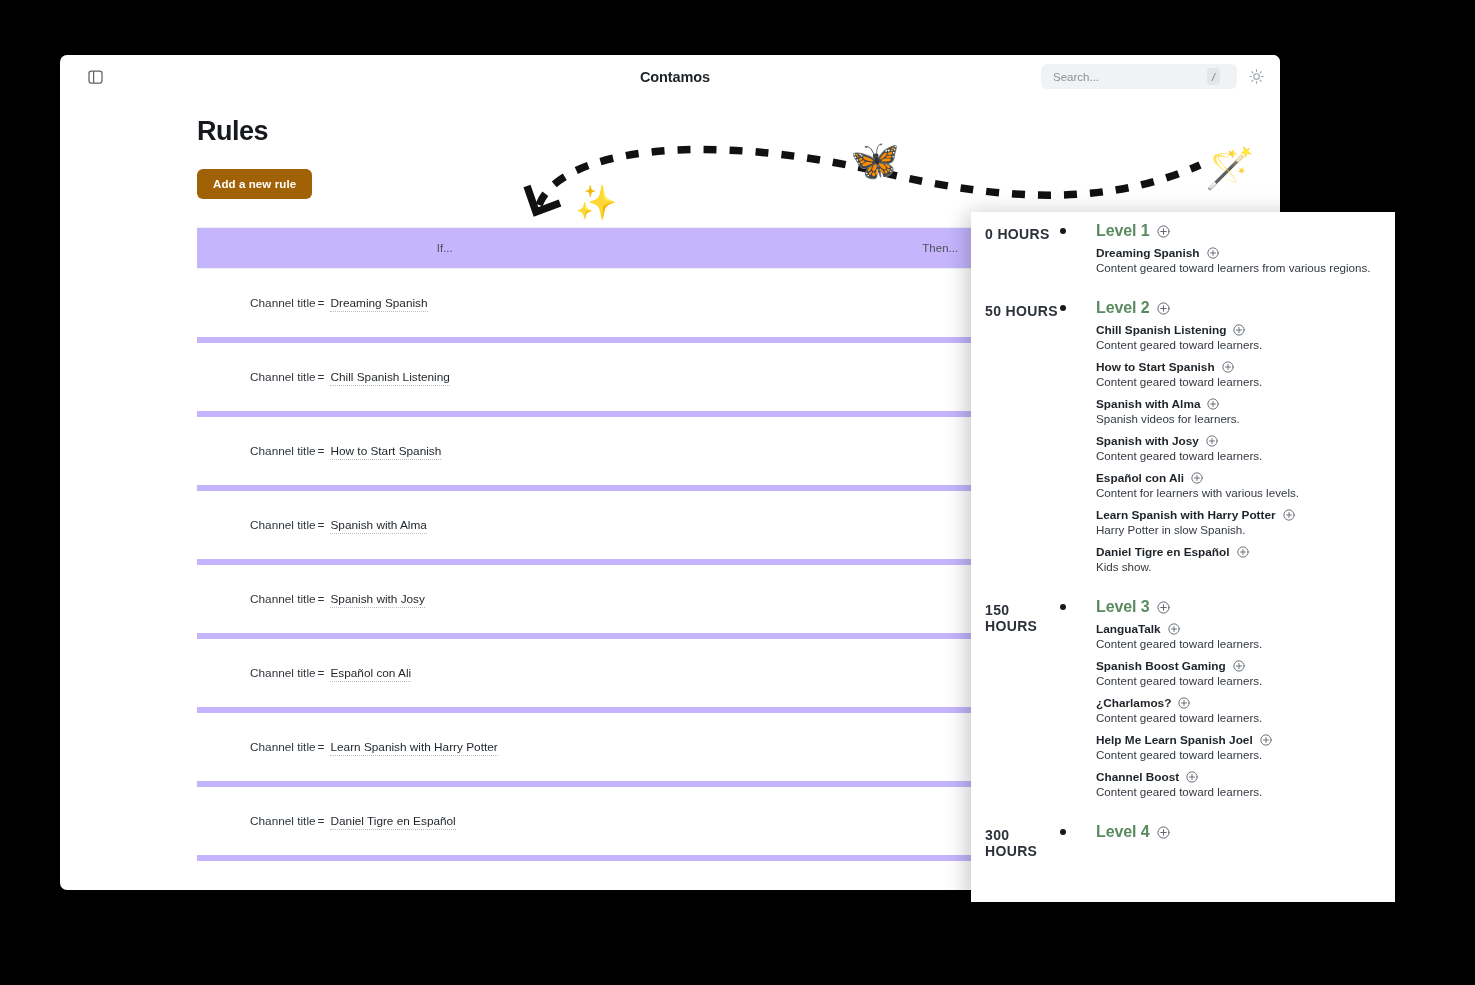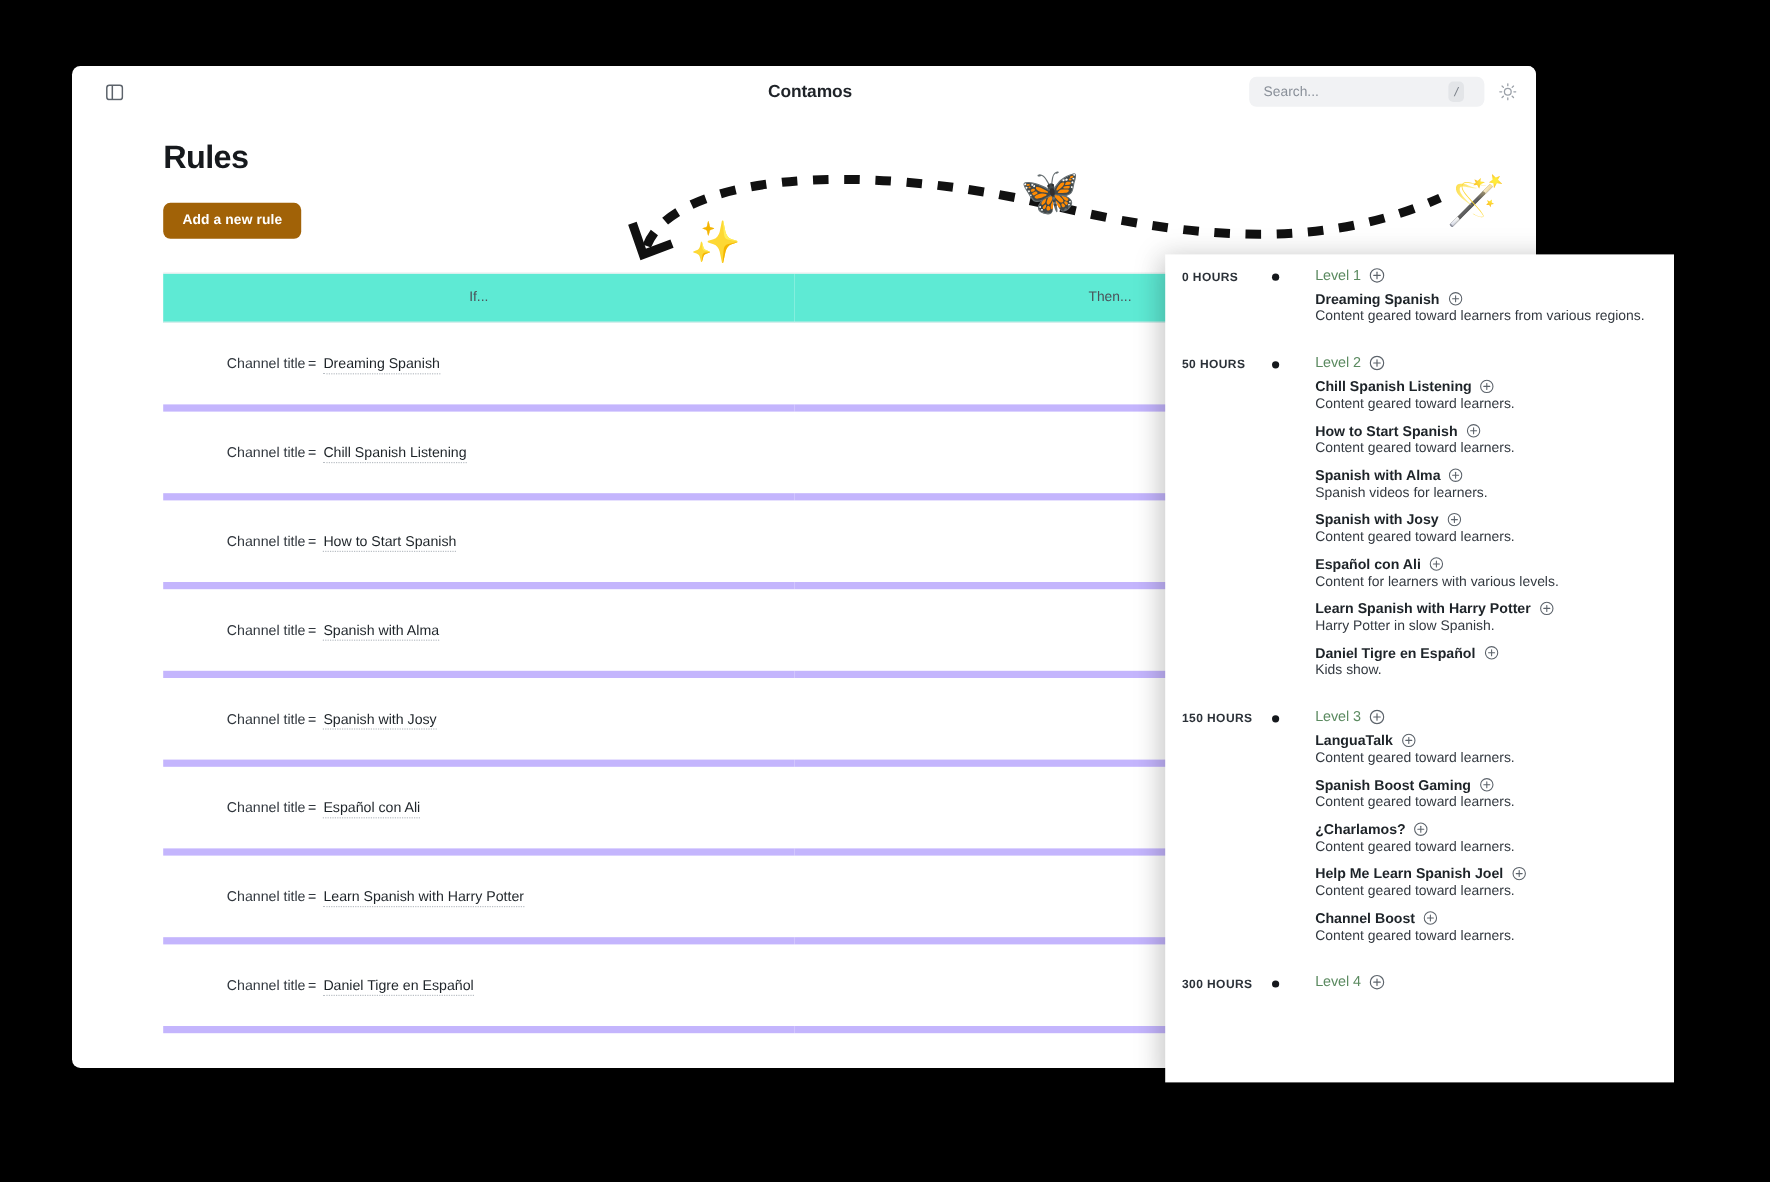--- a/index.html
+++ b/index.html
@@ -102,23 +102,24 @@
 
   #theme-toggle {
     width: 19px; height: 19px;
     display: flex; align-items: center; justify-content: center;
     cursor: pointer;
     color: #9aa0a8;
   }
 
   
   #page-body {
-    padding: 18px 92px 0 76px;
+    padding: 18px 92px 0 97px;
     position: relative;
     height: calc(100% - 43px);
+    margin-left: 40px;
   }
 
   #page-title {
     font-size: 27px;
     font-weight: 700;
     color: #16191d;
     letter-spacing: -0.5px;
     margin-bottom: 22px;
   }
 
@@ -143,21 +144,21 @@
     border-collapse: collapse;
     border-top: 1px solid #eceef0;
   }
   #rules-table th {
     font-size: 11.5px;
     font-weight: 400;
     color: #4b5159;
     text-align: center;
     padding: 14px 0;
     border-bottom: 1px solid #eceef0;
-    background: #5eead4;
+    background: #c4b5fd;
   }
   #rules-table td {
     padding: 20px 0;
     border-bottom: 6px solid #c4b5fd;
     font-size: 11.8px;
     color: #2b3138;
     vertical-align: middle;
   }
   .cell-if   { width: 50%; padding-left: 53px !important; }
   .cell-then { width: 50%; padding-left: 398px !important; }
@@ -216,21 +217,21 @@
     position: relative;
     display: flex;
     align-items: flex-start;
   }
 
   .tl-hours {
     position: absolute;
     left: 14px;
     width: 76px;
     text-align: left;
-    font-size: 10px;
+    font-size: 14px;
     font-weight: 700;
     color: #2b3138;
     letter-spacing: 0.35px;
     top: 4px;
   }
 
   .tl-dot {
     position: absolute;
     left: 89px;
     top: 6px;
@@ -244,22 +245,22 @@
     padding-right: 16px;
   }
 
   .tl-level-head {
     display: flex;
     align-items: center;
     gap: 7px;
     margin-bottom: 6px;
   }
   .tl-level-name {
-    font-size: 12px;
-    font-weight: 400;
+    font-size: 16px;
+    font-weight: 700;
     color: #5b8a60;
     letter-spacing: -0.1px;
   }
 
   .tl-channel { margin-bottom: 9px; }
   .tl-channel-head {
     display: flex;
     align-items: center;
     gap: 7px;
   }

